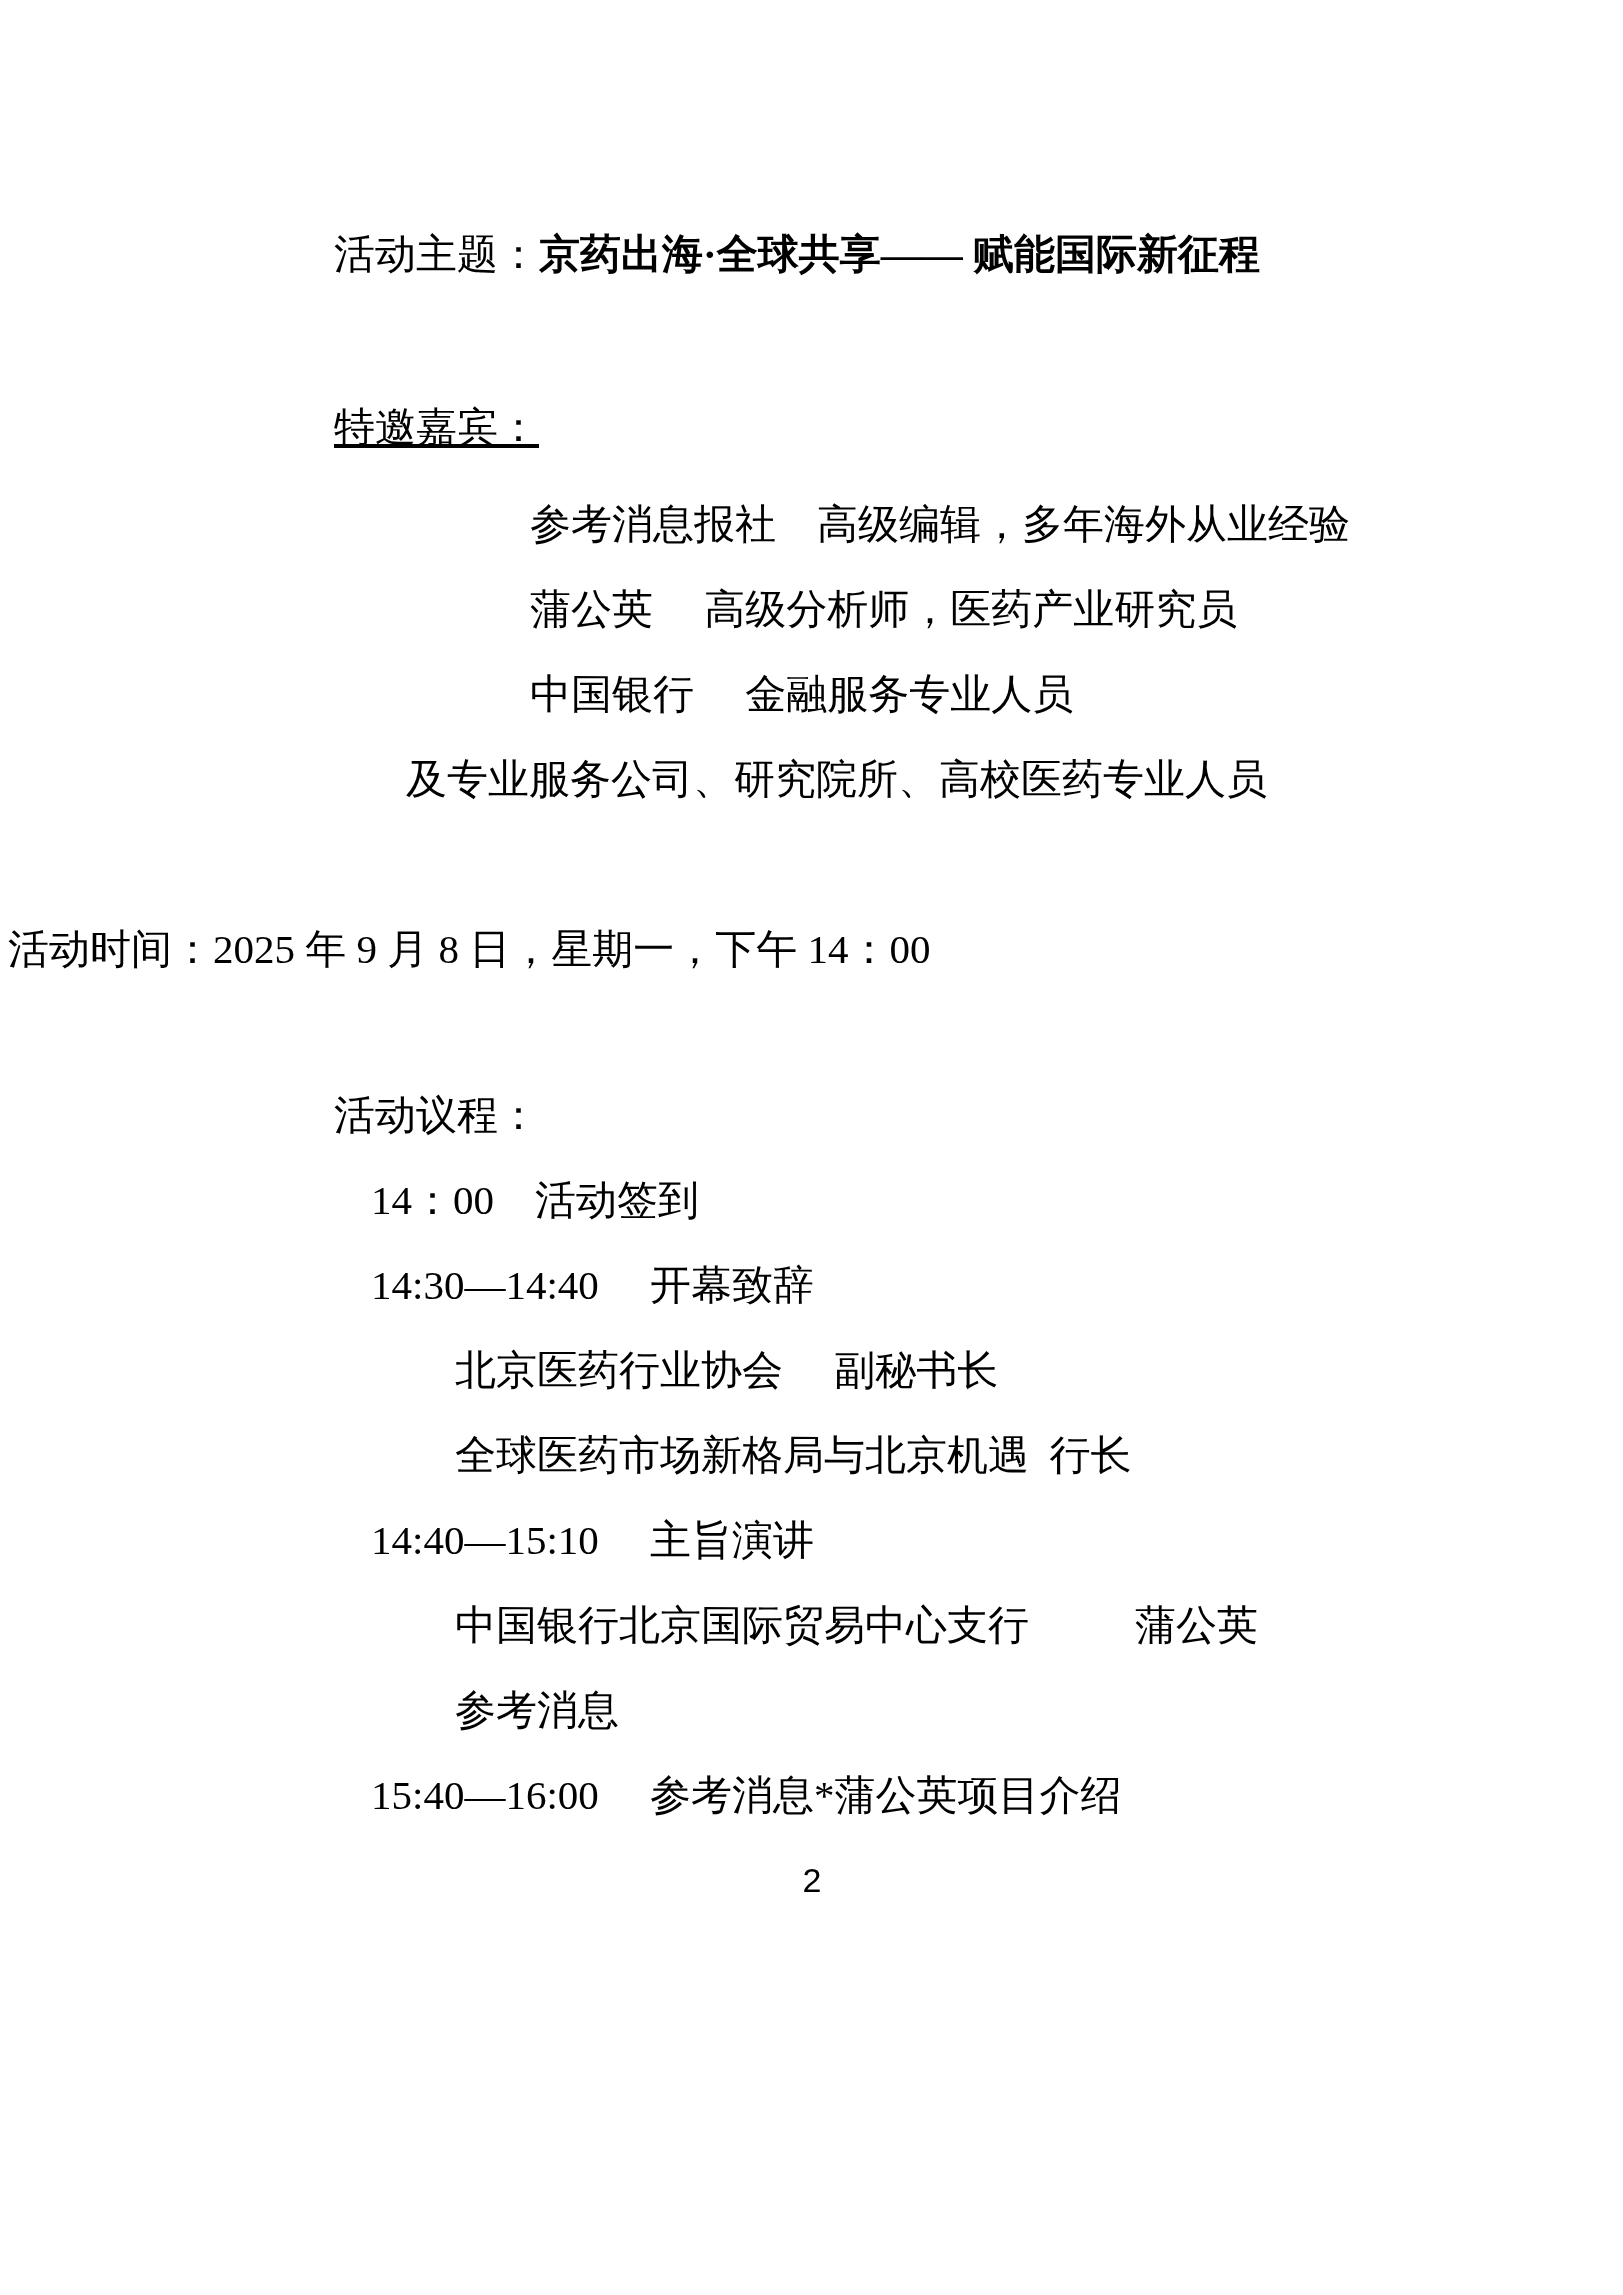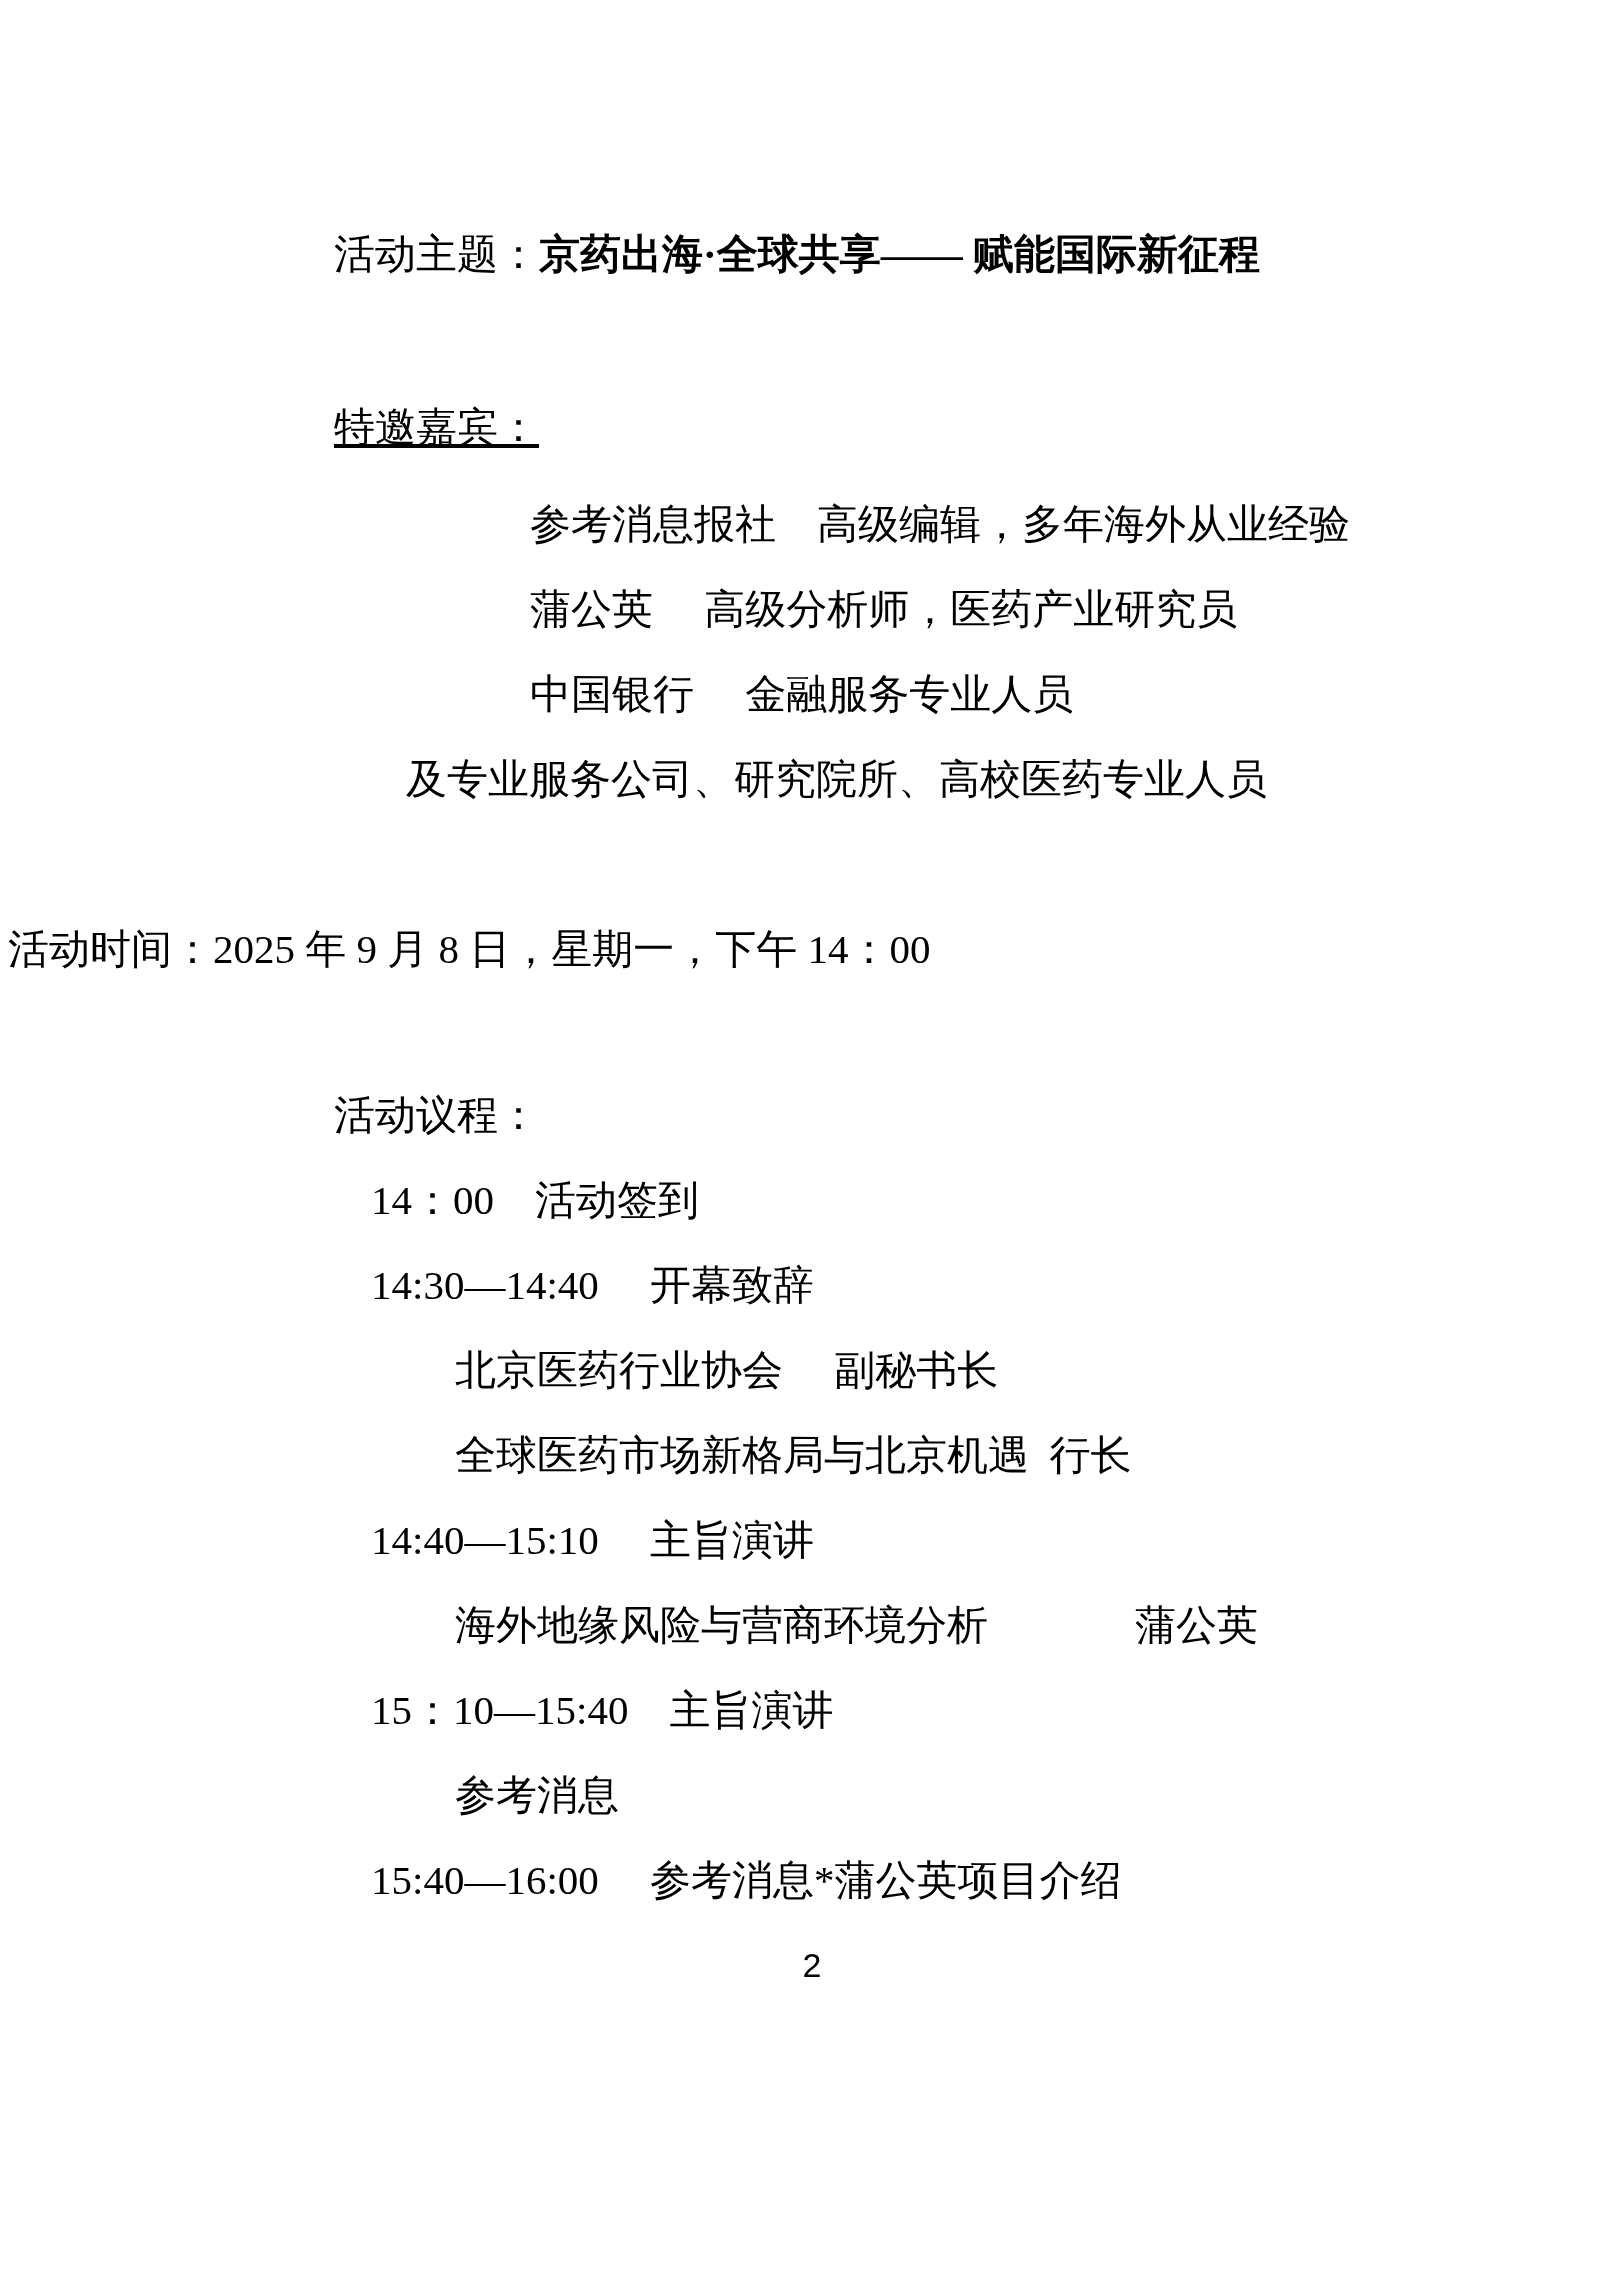--- a/index.html
+++ b/index.html
@@ -68,23 +68,22 @@
   <p class="line l-time">14：00　活动签到</p>
 
   <p class="line l-time">14:30—14:40　 开幕致辞</p>
 
   <p class="line l-sub">北京医药行业协会　 副秘书长</p>
 
   <p class="line l-sub">全球医药市场新格局与北京机遇  行长</p>
 
   <p class="line l-time">14:40—15:10　 主旨演讲</p>
 
-  <p class="line l-sub"><span class="flexrow"><span>海外地缘风险与营商环境分析</span><span>蒲公英</span></span></p>
+  <p class="line l-sub"><span class="flexrow"><span>中国银行北京国际贸易中心支行</span><span>蒲公英</span></span></p>
 
-  <p class="line l-time">15：10—15:40　主旨演讲</p>
 
   <p class="line l-sub"><span class="flexrow"><span>参考消息</span></span></p>
 
   <p class="line l-time">15:40—16:00　 参考消息*蒲公英项目介绍</p>
 
   <p class="line l-pagenum">2</p>
 
 </div>
 
 

